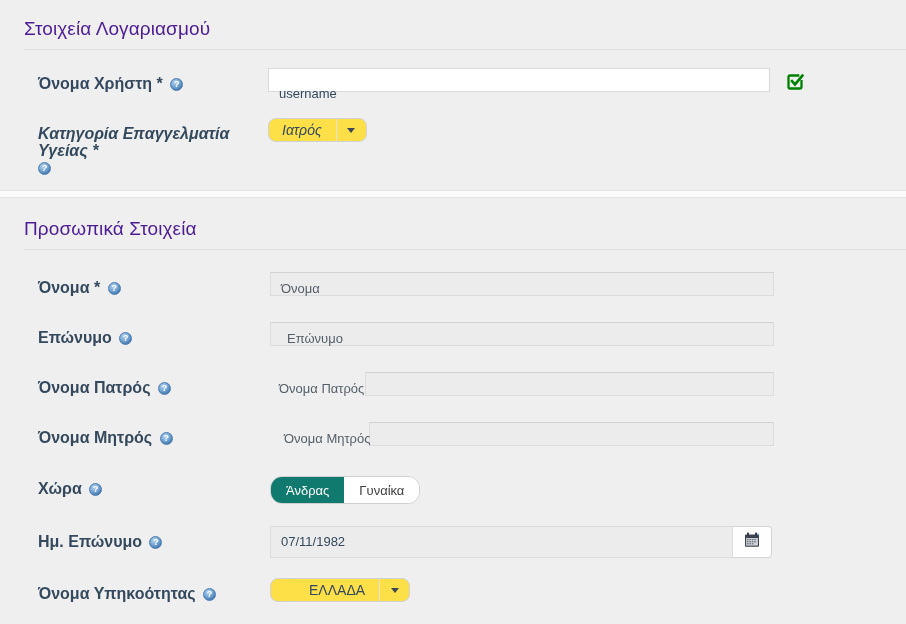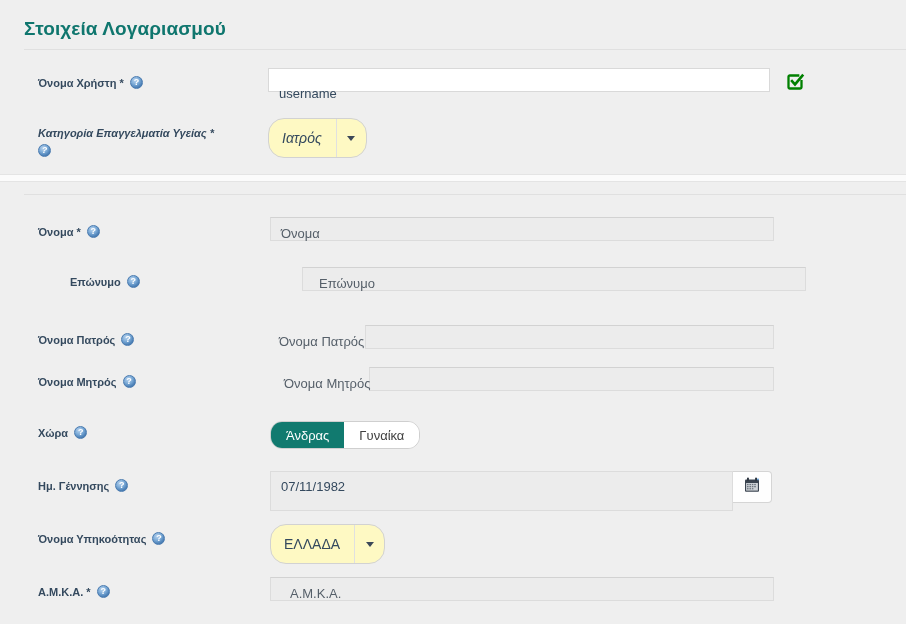--- a/index.html
+++ b/index.html
@@ -29,22 +29,22 @@
   .panel-gap {
     height: 8px;
     background: #fbfbfb;
     border-top: 1px solid #e4e4e4;
     border-bottom: 1px solid #e4e4e4;
   }
   .panel-personal { padding-top: 12px; }
 
   .section-title {
     font-size: 19px;
-    font-weight: bold;
-    color: #0f766e;
+    font-weight: normal;
+    color: #4c1d95;
     padding: 8px 0 9px 24px;
     letter-spacing: 0.1px;
   }
   .section-rule {
     height: 1px;
     background: #e0e0e0;
     margin-left: 24px;
   }
 
   
@@ -53,21 +53,21 @@
     align-items: flex-start;
     position: relative;
     min-height: 41px;
   }
 
   .label-cell {
     width: 268px;
     flex: 0 0 268px;
     padding-left: 38px;
     padding-top: 9px;
-    font-size: 11px;
+    font-size: 16px;
     font-weight: bold;
     color: #34495e;
     line-height: 17px;
   }
   .label-cell .req {
     color: #34495e;
     font-weight: bold;
   }
 
   
@@ -122,24 +122,24 @@
     font-size: 13px;
     white-space: nowrap;
     position: absolute;
     line-height: 32px;
     top: 0;
   }
 
   
   .sel {
     display: inline-flex;
-    height: 40px;
+    height: 24px;
     border: 1px solid #d2d2d2;
-    border-radius: 16px;
-    background: #fef9c3;
+    border-radius: 8px;
+    background: #fde047;
     overflow: hidden;
     align-items: stretch;
   }
   .sel-val {
     padding: 0 14px 0 13px;
     font-size: 14px;
     color: #34495e;
     line-height: 30px;
     display: flex;
     align-items: center;
@@ -179,21 +179,21 @@
   }
   .btn-g.active {
     background: #117a6f;
     color: #ffffff;
   }
 
   
   .date-wrap { display: flex; align-items: stretch; }
   .date-input {
     width: 463px;
-    height: 40px;
+    height: 32px;
     border: 1px solid #dcdcdc;
     background: #ececec;
     font-size: 13px;
     color: #34495e;
     line-height: 30px;
     padding: 0 10px;
   }
   .cal-btn {
     width: 39px;
     height: 32px;
@@ -249,47 +249,48 @@
         </div>
       </div>
     </div>
 
     <div style="height:14px;"></div>
   </div>
 
   <div class="panel-gap"></div>
 
   <div class="panel panel-personal">
+    <div class="section-title">Προσωπικά Στοιχεία</div>
     <div class="section-rule"></div>
 
     <div class="form-row" style="margin-top:20px;">
       <div class="label-cell">
         <span>Όνομα</span><span class="req"> *</span>
         <span class="help-icon"></span>
       </div>
       <div class="field-cell">
         <div class="txt" style="width:504px; margin-left:2px;">
           <span class="ph" style="left:10px;">Όνομα</span>
         </div>
       </div>
     </div>
 
-    <div class="form-row" style="margin-top:9px;margin-left:32px;">
+    <div class="form-row" style="margin-top:9px;">
       <div class="label-cell">
         <span>Επώνυμο</span>
         <span class="help-icon"></span>
       </div>
       <div class="field-cell">
         <div class="txt" style="width:504px; margin-left:2px;">
           <span class="ph" style="left:16px;">Επώνυμο</span>
         </div>
       </div>
     </div>
 
-    <div class="form-row" style="margin-top:9px;align-items:center;">
+    <div class="form-row" style="margin-top:9px;">
       <div class="label-cell">
         <span>Όνομα Πατρός</span>
         <span class="help-icon"></span>
       </div>
       <div class="field-cell">
         <div class="txt" style="width:409px; margin-left:97px;">
           <span class="ph" style="left:-87px;">Όνομα Πατρός</span>
         </div>
       </div>
     </div>
@@ -314,21 +315,21 @@
       <div class="field-cell">
         <div class="btn-group" style="margin-left:2px; margin-top:3px;">
           <button class="btn-g active">Άνδρας</button>
           <button class="btn-g">Γυναίκα</button>
         </div>
       </div>
     </div>
 
     <div class="form-row" style="margin-top:12px;">
       <div class="label-cell">
-        <span>Ημ. Γέννησης</span>
+        <span>Ημ. Επώνυμο</span>
         <span class="help-icon"></span>
       </div>
       <div class="field-cell">
         <div class="date-wrap" style="margin-left:2px;">
           <div class="date-input">07/11/1982</div>
           <div class="cal-btn">
             <span>
               <svg width="16" height="16" viewBox="0 0 16 16" aria-hidden="true">
                 <rect x="1" y="2.6" width="14" height="12.2" rx="1" fill="#3b4450"></rect>
                 <rect x="2.1" y="6" width="11.8" height="7.6" fill="#cfd3d8"></rect>
@@ -354,21 +355,21 @@
         </div>
       </div>
     </div>
 
     <div class="form-row" style="margin-top:11px;">
       <div class="label-cell">
         <span>Όνομα Υπηκοότητας</span>
         <span class="help-icon"></span>
       </div>
       <div class="field-cell">
-        <div class="sel" style="margin-left:2px;">
+        <div class="sel" style="margin-left:2px;padding-left:25px;">
           <div class="sel-val">ΕΛΛΑΔΑ</div>
           <div class="sel-arrow">
               <span class="caret"></span>
             </div>
         </div>
       </div>
     </div>
 
     <div class="form-row" style="margin-top:11px;">
       <div class="label-cell">

